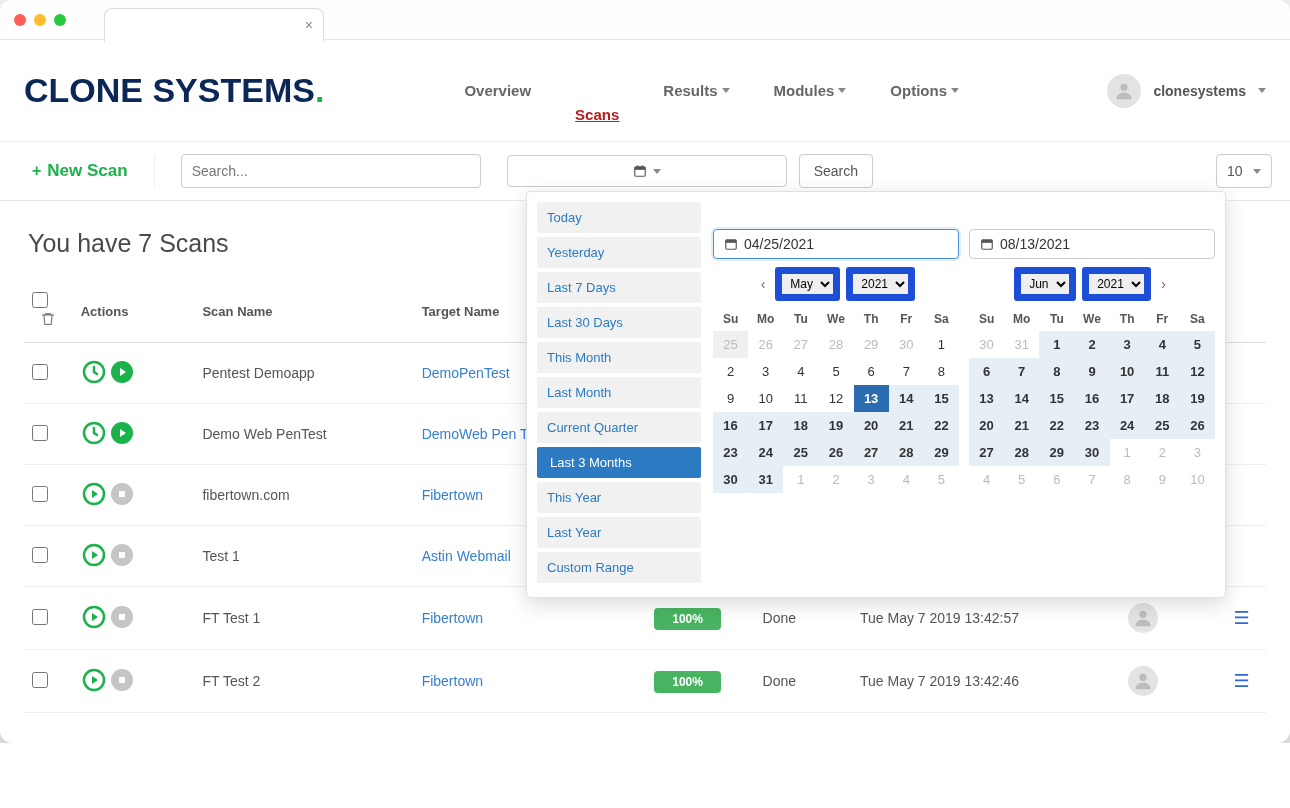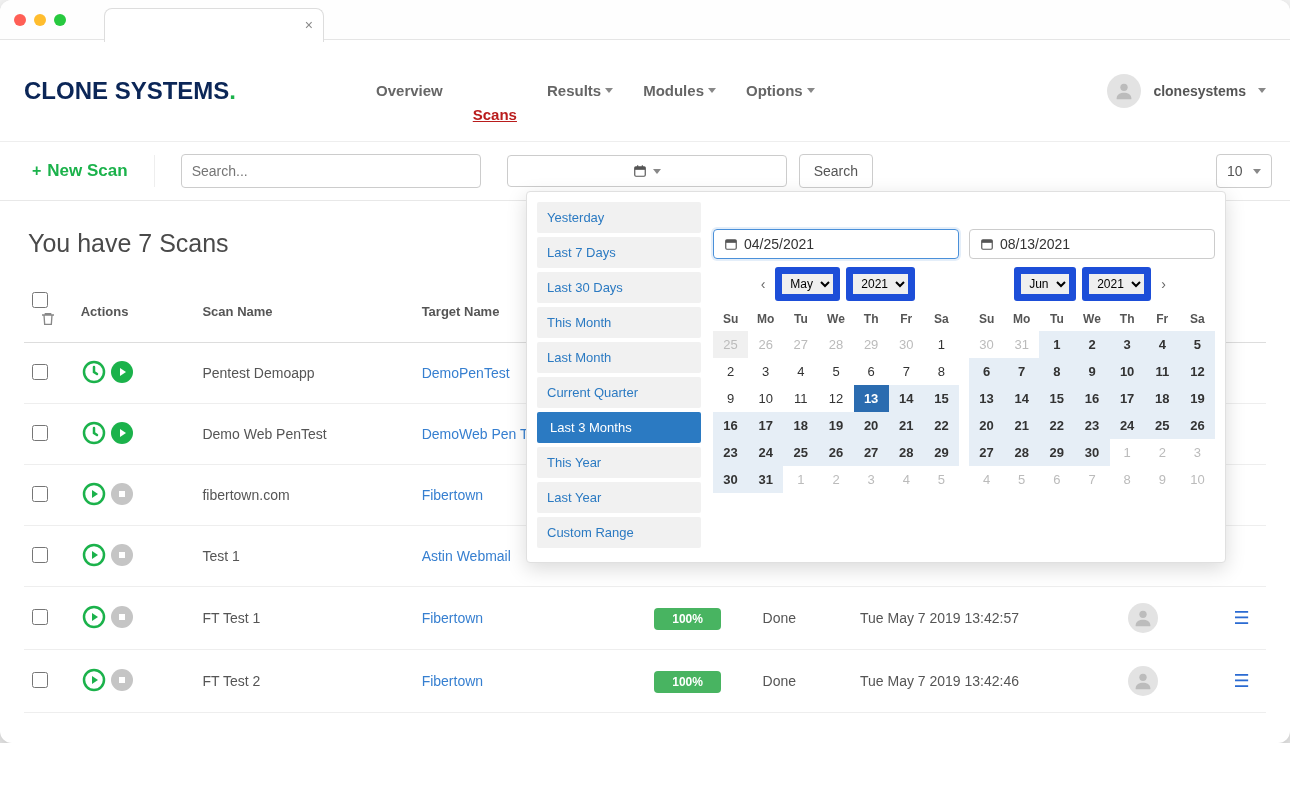--- a/index.html
+++ b/index.html
@@ -4,23 +4,23 @@
 <style>
 * { box-sizing: border-box; margin: 0; padding: 0; }
 body { font-family: -apple-system, "Helvetica Neue", Arial, sans-serif; background: #fff; color: #333; font-size: 14px; }
 .browser-frame { width: 1290px; margin: 0 auto; border-radius: 12px; overflow: hidden; box-shadow: 0 10px 40px rgba(0,0,0,0.4); background: #fff; }
 .titlebar { height: 40px; background: #fefefe; display: flex; align-items: center; padding: 0 14px; border-bottom: 1px solid #e5e5e5; }
 .dot { width:12px; height:12px; border-radius:50%; margin-right:8px; display:inline-block; }
 .dot.red{background:#ff5f56;} .dot.yellow{background:#ffbd2e;} .dot.green{background:#27c93f;}
 .tab { margin-left: 30px; height: 34px; width: 220px; border: 1px solid #ddd; border-bottom: none; border-radius: 8px 8px 0 0; position:relative; top:5px; background:#fff; }
 .tab-close { position:absolute; right:10px; top:8px; color:#888; cursor:pointer; }
 .header { display:flex; align-items:center; padding: 18px 24px; border-bottom: 1px solid #eee; }
-.logo { font-size: 24px; font-weight: 800; color:#0b2657; letter-spacing:0; font-family: Arial, sans-serif; }
+.logo { font-size: 34px; font-weight: 800; color:#0b2657; letter-spacing:0; font-family: Arial, sans-serif; }
 .logo .dotmark { color:#1bb24b; }
-.nav { margin-left: 140px; display:flex; gap: 30px; align-items:center; flex:1; }
+.nav { margin-left: 140px; display:flex; gap: 44px; align-items:center; flex:1; }
 .nav-item { color:#666; font-weight:700; font-size:15px; display:flex; align-items:center; gap:4px; cursor:pointer; }
 .nav-item.active { color:#b91c1c; text-decoration: underline; margin-top: 48px; }
 .caret-down { width:0; height:0; border-left:4px solid transparent; border-right:4px solid transparent; border-top:5px solid #888; display:inline-block; }
 .user-area { display:flex; align-items:center; gap:12px; color:#555; font-weight:600; cursor:pointer;}
 .avatar { width:34px; height:34px; border-radius:50%; background:#e3e3e3; display:flex; align-items:center; justify-content:center; color:#bcbcbc; }
 .avatar svg{width:22px;height:22px;}
 .toolbar { display:flex; align-items:center; border-bottom: 1px solid #e8e8e8; padding: 12px 6px; gap: 6px; }
 .newscan { color:#1bb24b; font-weight:700; font-size:17px; padding: 6px 26px; display:flex; align-items:center; gap:6px; cursor:pointer; border-right: 1px solid #eee; }
 .plus { font-size:16px; font-weight:900; }
 .input { border:1px solid #ccc; border-radius:4px; padding:8px 10px; font-size:14px; color:#555; background:#fff; }
@@ -293,20 +293,21 @@
                 </svg>
               </span>
             </td>
             <td style="text-align:center"><span class="menu-icon">☰</span></td>
           </tr>
         </tbody>
     </table>
 
     <div class="daterange">
       <div class="ranges" id="presets">
+          <div class="range-item">Today</div>
           <div class="range-item">Yesterday</div>
           <div class="range-item">Last 7 Days</div>
           <div class="range-item">Last 30 Days</div>
           <div class="range-item">This Month</div>
           <div class="range-item">Last Month</div>
           <div class="range-item">Current Quarter</div>
           <div class="range-item active">Last 3 Months</div>
           <div class="range-item">This Year</div>
           <div class="range-item">Last Year</div>
           <div class="range-item">Custom Range</div>

